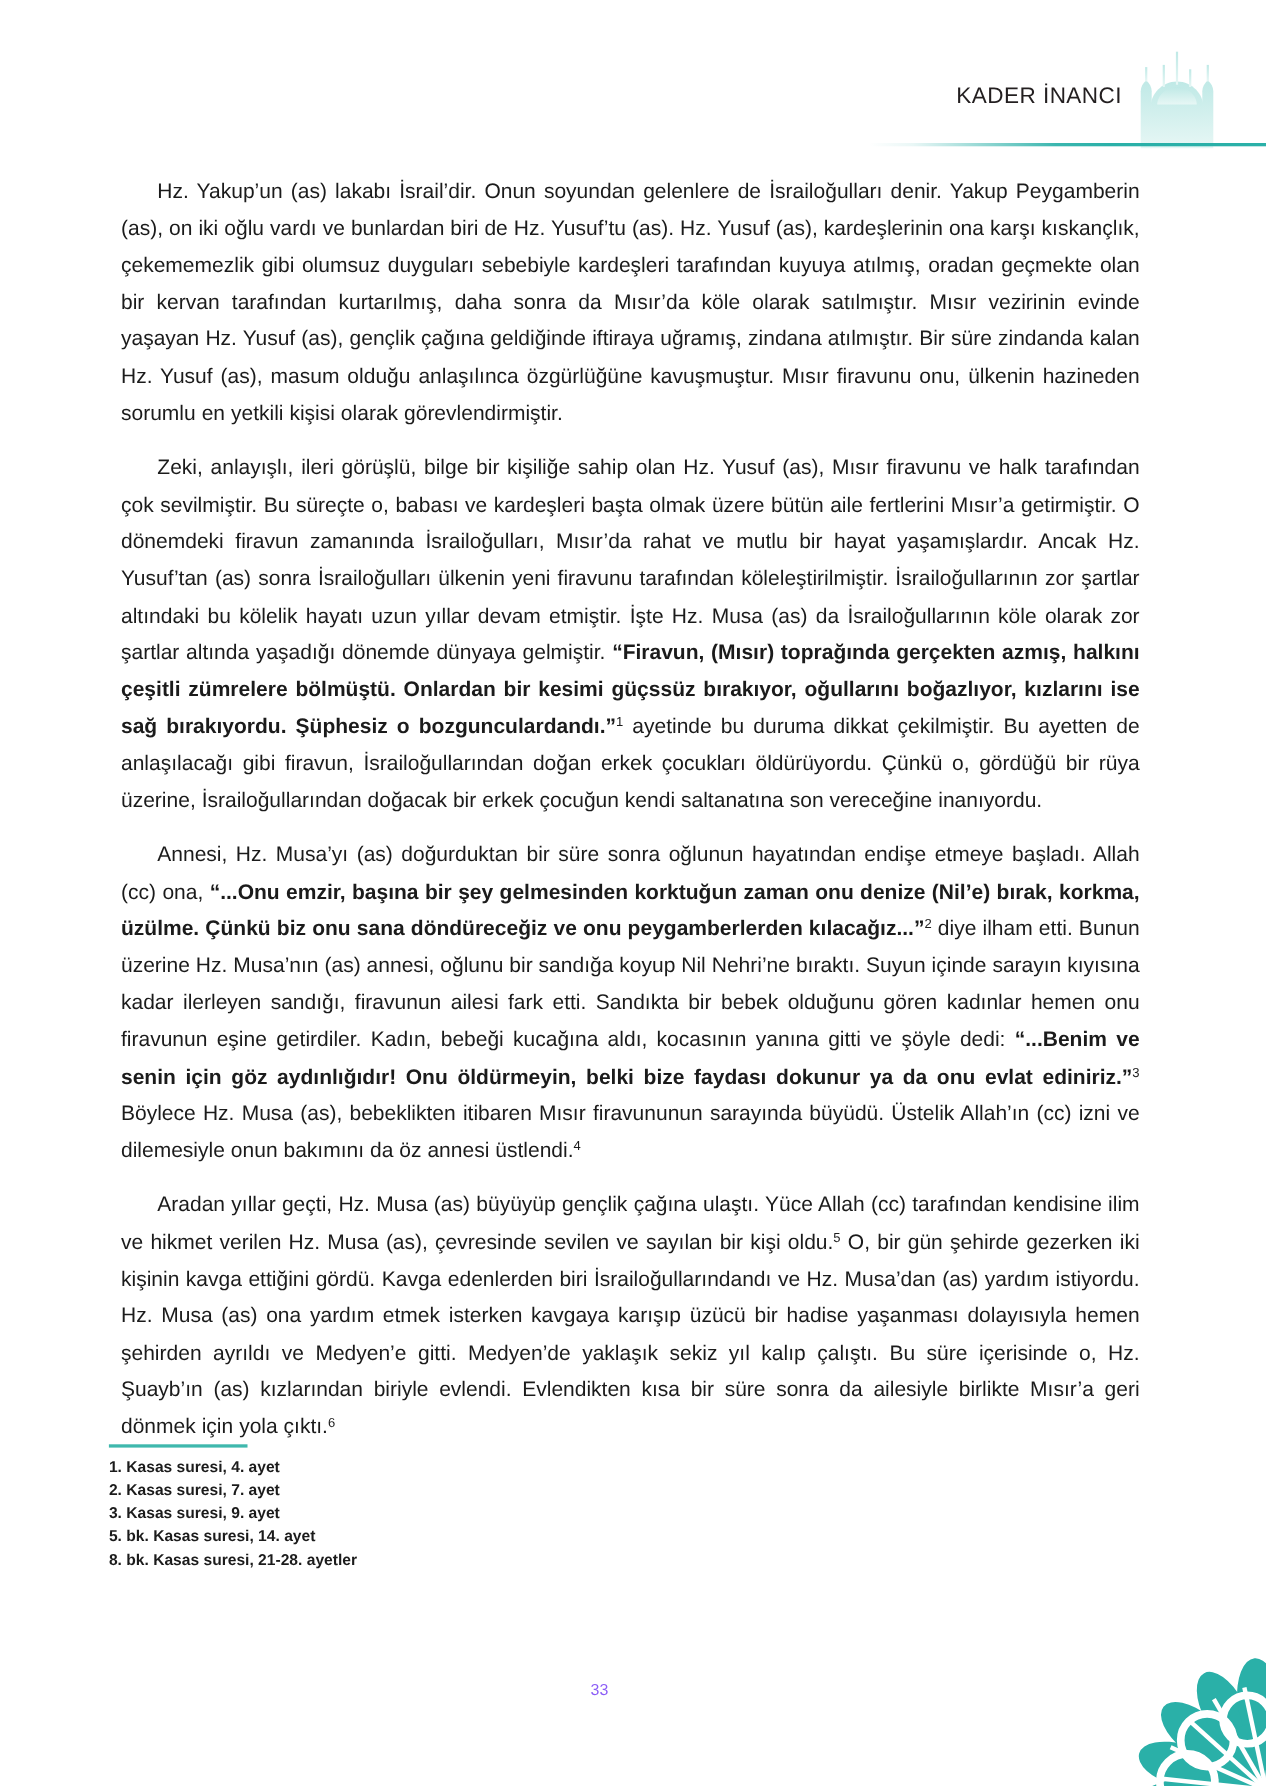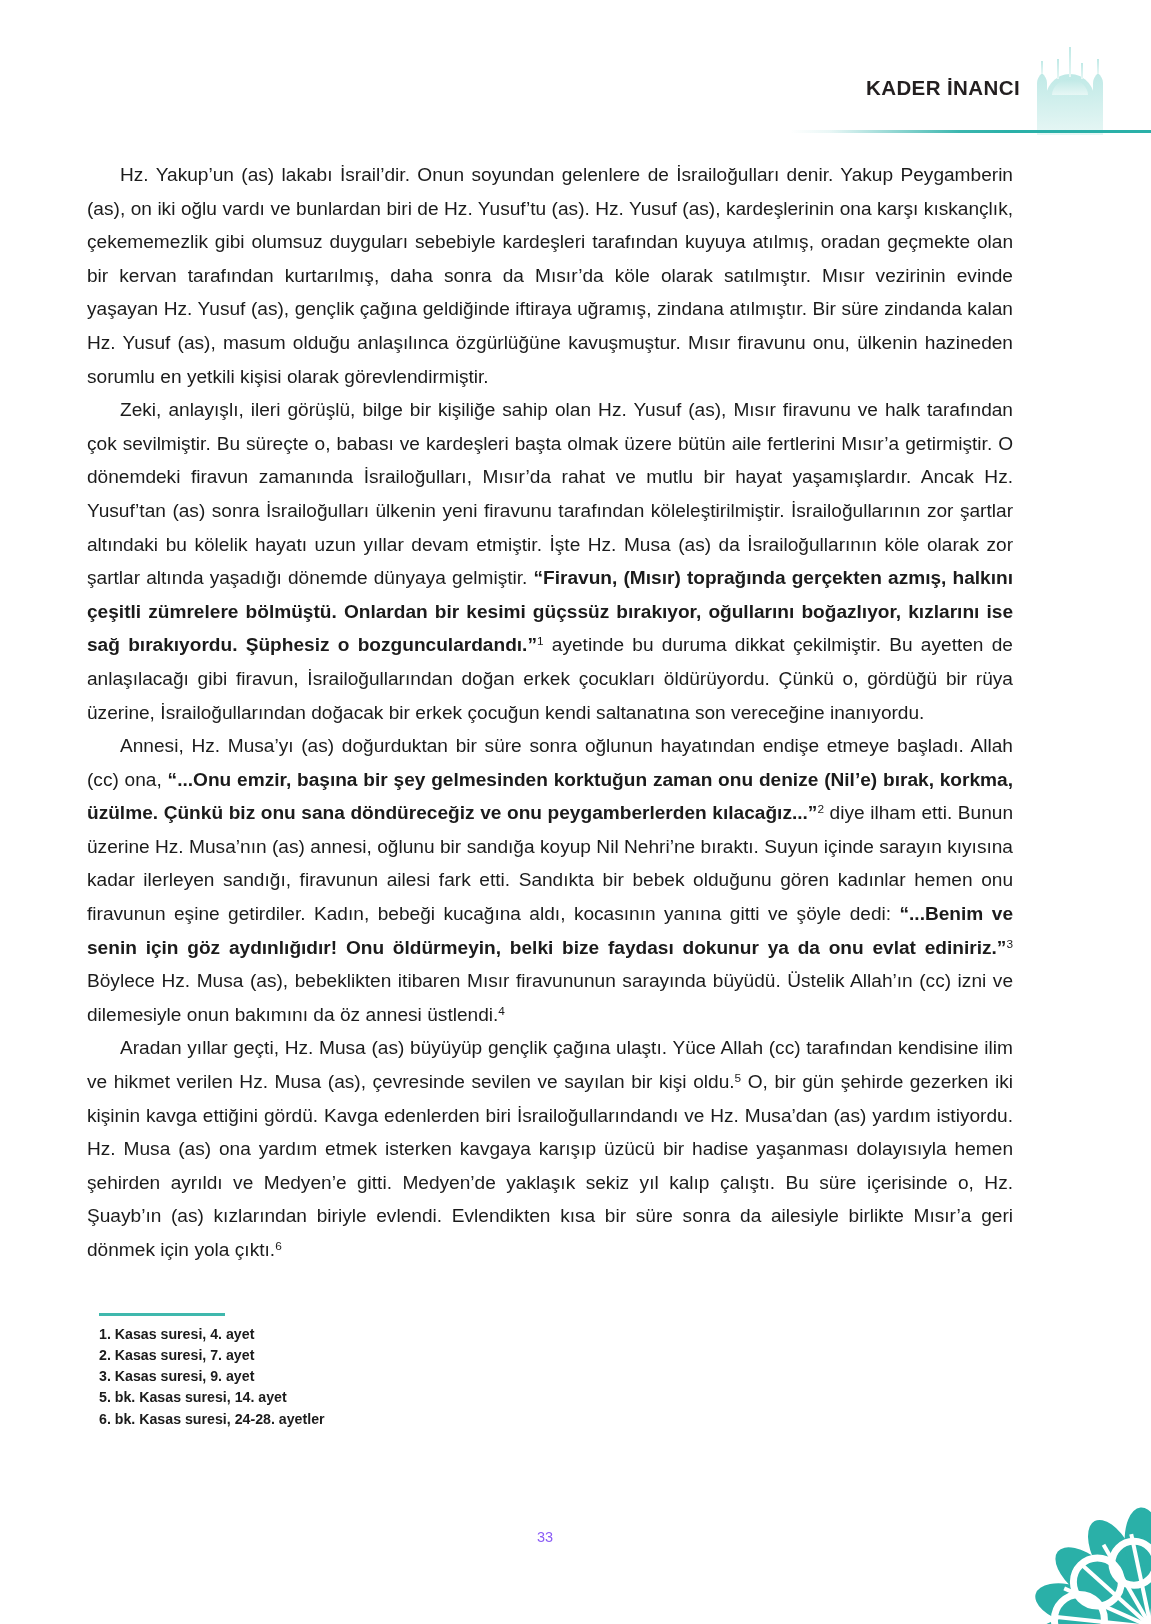--- a/index.html
+++ b/index.html
@@ -23,21 +23,21 @@
     left: 0;
     width: 1151px;
     height: 140px;
   }
   .header-title {
     position: absolute;
     right: 131px;
     top: 88px;
     transform: translateY(-50%);
     font-size: 20.5px;
-    font-weight: bold;
+    font-weight: normal;
     letter-spacing: 0.4px;
     color: #231f20;
     white-space: nowrap;
   }
   .mosque-icon {
     position: absolute;
     right: 33px;
     top: 43px;
     width: 96px;
     height: 92px;
@@ -54,36 +54,36 @@
                 rgba(42,176,168,0.10) 830px,
                 rgba(42,176,168,0.55) 900px,
                 rgba(42,176,168,0.92) 960px,
                 rgba(42,176,168,1) 1010px,
                 rgba(42,176,168,1) 1151px);
   }
 
   
   .content {
     position: absolute;
-    left: 87px;
+    left: 110px;
     top: 158px;
     width: 926px;
   }
   .para {
     margin: 0;
     text-align: justify;
     text-indent: 33px;
     font-size: 19.1px;
     line-height: 33.6px;
     color: #1b1b1b;
     -webkit-hyphens: none;
     hyphens: none;
     word-spacing: 0.1px;
   }
-  .para + .para { margin-top: 0px; }
+  .para + .para { margin-top: 16px; }
   .para b, .bold { font-weight: bold; }
   sup {
     font-size: 0.62em;
     vertical-align: 0.52em;
     line-height: 0;
   }
 
   
   .footnotes {
     position: absolute;
@@ -171,21 +171,21 @@
   <p class="para" id="p4"><span>Aradan yıllar geçti, Hz. Musa (as) büyüyüp gençlik çağına ulaştı. Yüce Allah (cc) tarafından kendisine ilim ve hikmet verilen Hz. Musa (as), çevresinde sevilen ve sayılan bir kişi oldu.</span><sup>5</sup><span> O, bir gün şehirde gezerken iki kişinin kavga ettiğini gördü. Kavga edenlerden biri İsrailoğullarındandı ve Hz. Musa’dan (as) yardım istiyordu. Hz. Musa (as) ona yardım etmek isterken kavgaya karışıp üzücü bir hadise yaşanması dolayısıyla hemen şehirden ayrıldı ve Medyen’e gitti. Medyen’de yaklaşık sekiz yıl kalıp çalıştı. Bu süre içerisinde o, Hz. Şuayb’ın (as) kızlarından biriyle evlendi. Evlendikten kısa bir süre sonra da ailesiyle birlikte Mısır’a geri dönmek için yola çıktı.</span><sup>6</sup></p>
 </div>
 
 <div class="footnotes">
   <div class="footnote-rule"></div>
   <div id="footnote-list">
       <div class="footnote-item">1. Kasas suresi, 4. ayet</div>
       <div class="footnote-item">2. Kasas suresi, 7. ayet</div>
       <div class="footnote-item">3. Kasas suresi, 9. ayet</div>
       <div class="footnote-item">5. bk. Kasas suresi, 14. ayet</div>
-      <div class="footnote-item">6. bk. Kasas suresi, 24-28. ayetler</div>
+      <div class="footnote-item">8. bk. Kasas suresi, 21-28. ayetler</div>
     </div>
 </div>
 
 <div class="page-number">33</div>
 
 <div class="corner-ornament">
   <svg viewBox="0 0 175 180" width="175" height="180" aria-hidden="true">
     <g id="ornament-group" fill="#2ab0a8">
         <ellipse cx="103.98591688967602" cy="224" rx="38" ry="19" fill="#2ab0a8" transform="rotate(150 103.98591688967602 224)"></ellipse>
         <ellipse cx="93.6112155654116" cy="192.9932861592221" rx="38" ry="19" fill="#2ab0a8" transform="rotate(173 93.6112155654116 192.9932861592221)"></ellipse>

